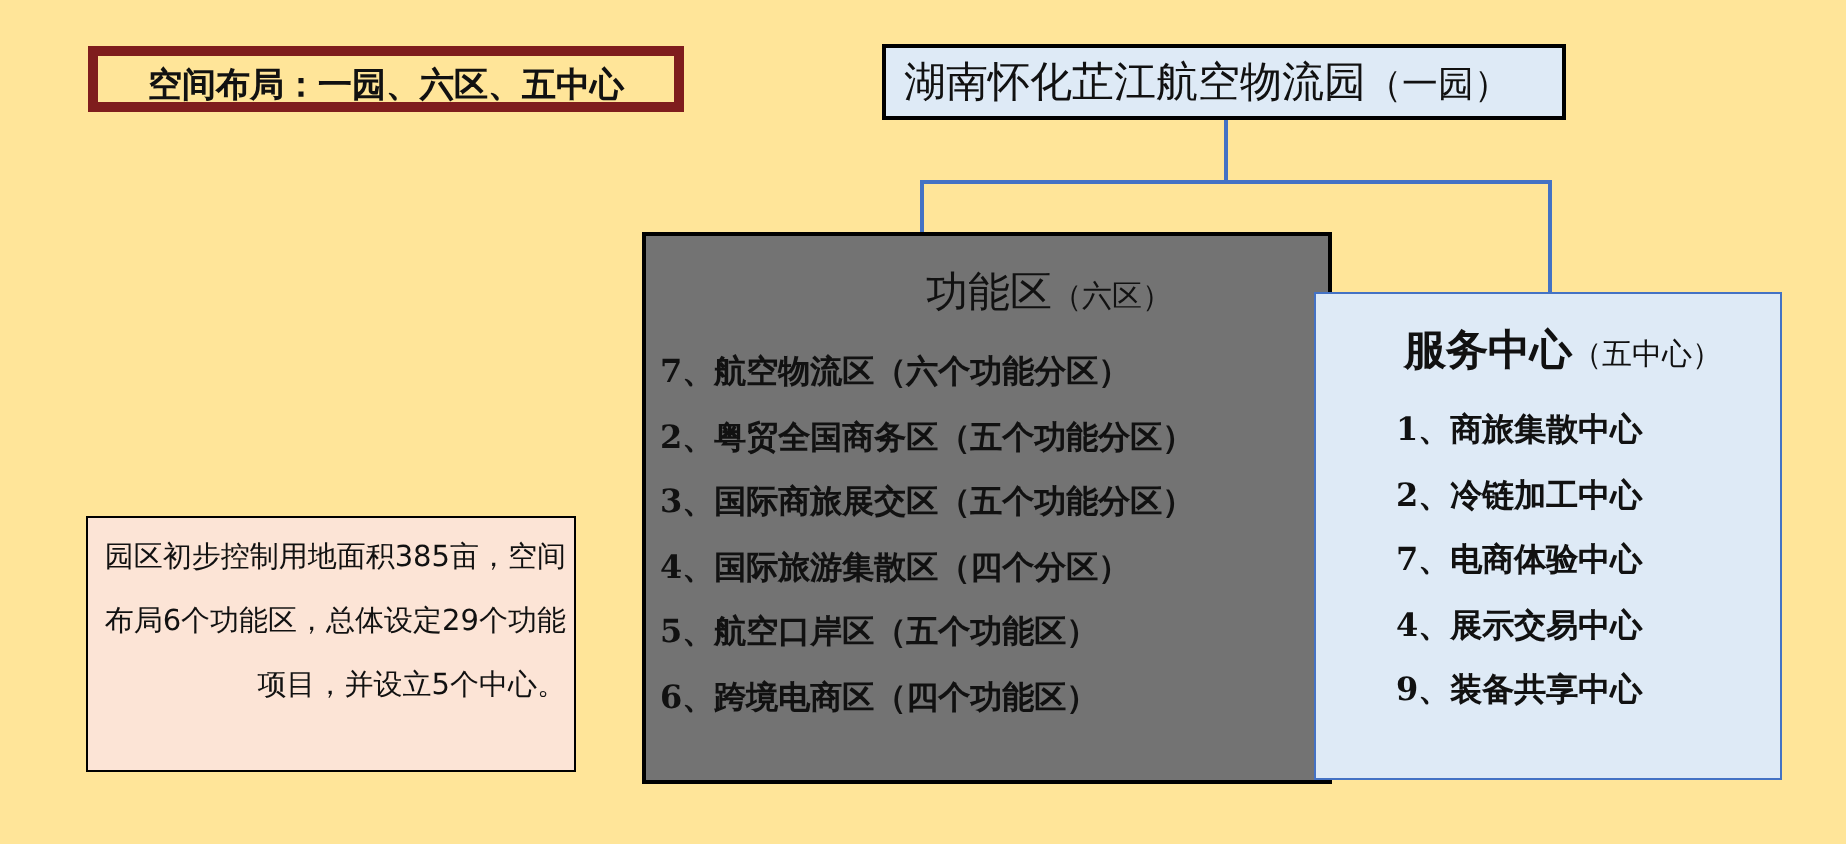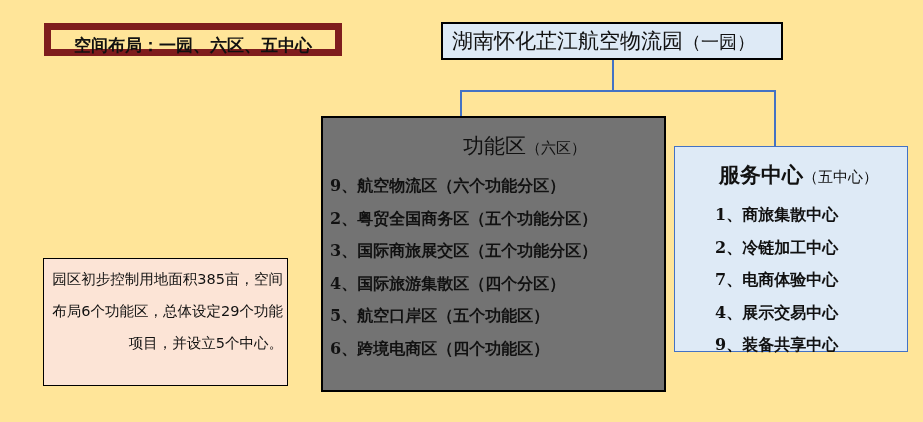--- a/index.html
+++ b/index.html
@@ -5,42 +5,42 @@
   html, body { margin:0; padding:0; }
   body {
     width:923px; height:422px; position:relative; overflow:hidden;
     background:#FFE599;
     font-family:"DejaVu Serif", "Liberation Serif", serif;
     color:#111;
   }
   .box { position:absolute; box-sizing:border-box; }
   .layout-tag {
     left:44px; top:23px; width:298px; height:33px;
-    border:7px solid #7f1d1d; background:#FFE599;
+    border:5px solid #7f1d1d; background:#FFE599;
     font-size:17px; font-weight:bold; line-height:31px; text-align:center;
   }
   .park {
     left:441px; top:22px; width:342px; height:38px;
     border:2px solid #000; background:#DEEAF6;
     line-height:34px; padding-left:9px; white-space:nowrap;
   }
   .park .main { font-size:21px; }
   .park .sub { font-size:18px; }
   .func {
     left:321px; top:116px; width:345px; height:276px;
     border:2px solid #000; background:#737373;
   }
   .func .title { position:absolute; left:140px; top:14px; white-space:nowrap; }
   .func .title .main { font-size:21px; }
   .func .title .sub { font-size:15px; }
   .func ul { list-style:none; margin:0; padding:0; position:absolute; left:7px; top:52px; }
   .func li { font-size:16px; font-weight:bold; height:32.5px; line-height:32px; white-space:nowrap; }
   .svc {
-    left:657px; top:146px; width:234px; height:206px;
-    border:1.5px solid #4472C4; background:#DEEAF6;margin-left:17px;
+    left:657px; top:146px; width:234px; height:244px;
+    border:1.5px solid #4472C4; background:#DEEAF6;
   }
   .svc .title { position:absolute; left:44px; top:14px; white-space:nowrap; }
   .svc .title .main { font-size:21px; font-weight:bold; }
   .svc .title .sub { font-size:15px; }
   .svc ul { list-style:none; margin:0; padding:0; position:absolute; left:40px; top:52px; }
   .svc li { font-size:16px; font-weight:bold; height:32.5px; line-height:32px; white-space:nowrap; }
   .note {
     left:43px; top:258px; width:245px; height:128px;
     border:1.5px solid #000; background:#FCE4D6;
     padding:4px 4px 0 8px; font-size:14.5px; line-height:32px;
@@ -61,21 +61,21 @@
 
 <div class="box park">
   <span class="main">湖南怀化芷江航空物流园</span><span class="sub">（一园）</span>
 </div>
 
 <div class="box func">
   <div class="title">
     <span class="main">功能区</span><span class="sub">（六区）</span>
   </div>
   <ul>
-    <li>9、航空物流区（六个功能分区）</li>
+    <li>7、航空物流区（六个功能分区）</li>
     <li>2、粤贸全国商务区（五个功能分区）</li>
     <li>3、国际商旅展交区（五个功能分区）</li>
     <li>4、国际旅游集散区（四个分区）</li>
     <li>5、航空口岸区（五个功能区）</li>
     <li>6、跨境电商区（四个功能区）</li>
   </ul>
 </div>
 
 <div class="box svc">
   <div class="title">

